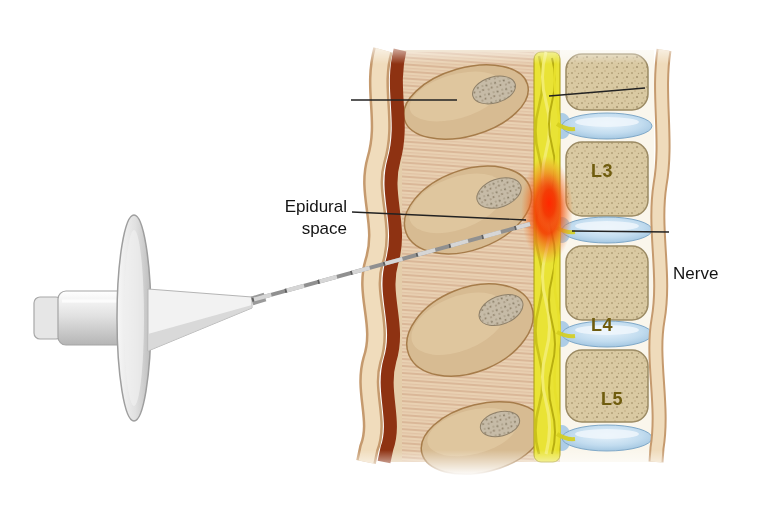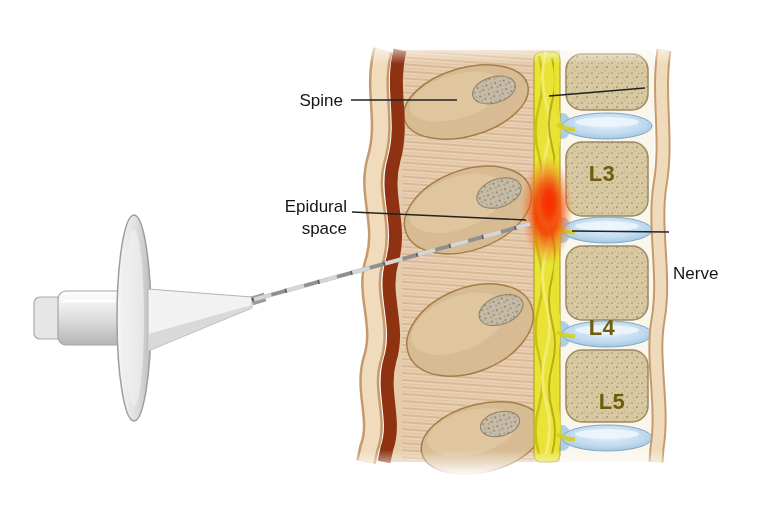--- a/index.html
+++ b/index.html
@@ -1,21 +1,21 @@
 <!DOCTYPE html>
 <html><head>
 <meta charset="utf-8">
 <style>
   html,body{margin:0;padding:0;background:#fff;}
   .stage{position:relative;width:768px;height:512px;background:#ffffff;overflow:hidden;
          font-family:"Liberation Sans",sans-serif;}
   .stage svg{position:absolute;left:0;top:0;}
   .lbl{position:absolute;font-size:17px;color:#141414;line-height:1.3;}
   .lbl.right{text-align:right;}
-  .vlbl{position:absolute;font-size:22px;font-weight:700;color:#6f5c0e;letter-spacing:.5px;
+  .vlbl{position:absolute;font-size:18px;font-weight:700;color:#6f5c0e;letter-spacing:.5px;
         text-align:center;width:34px;}
 </style>
 </head>
 <body>
 
 <div class="stage">
 
 <svg width="768" height="512" viewBox="0 0 768 512">
   <defs>
     <pattern id="boneTex" width="10" height="10" patternUnits="userSpaceOnUse">
@@ -179,21 +179,20 @@
       <line x1="252" y1="301" x2="265" y2="297" stroke="#9a9a9a" stroke-width="9"></line>
     </g>
     <g>
       <line x1="252" y1="300" x2="530" y2="224" stroke="#909090" stroke-width="4"></line>
       <line x1="252" y1="300" x2="530" y2="224" stroke="#d6d6d6" stroke-width="4" stroke-dasharray="20 14"></line>
       <line x1="252" y1="300" x2="530" y2="224" stroke="#5f5f5f" stroke-width="4" stroke-dasharray="2 32"></line>
     </g>
   </g>
 </svg>
 
-<div class="lbl right" style="left:243px;top:90px;width:100px;">Spine</div>
 
 <div class="lbl right" style="left:273px;top:196px;width:74px;">Epidural space</div>
 
 
 <div class="lbl" style="left:673px;top:223px;margin-top:40px;">Nerve</div>
 
 <div class="vlbl" style="left:585px;top:161px;">L3</div>
 
 <div class="vlbl" style="left:585px;top:271px;margin-top:44px;">L4</div>
 

